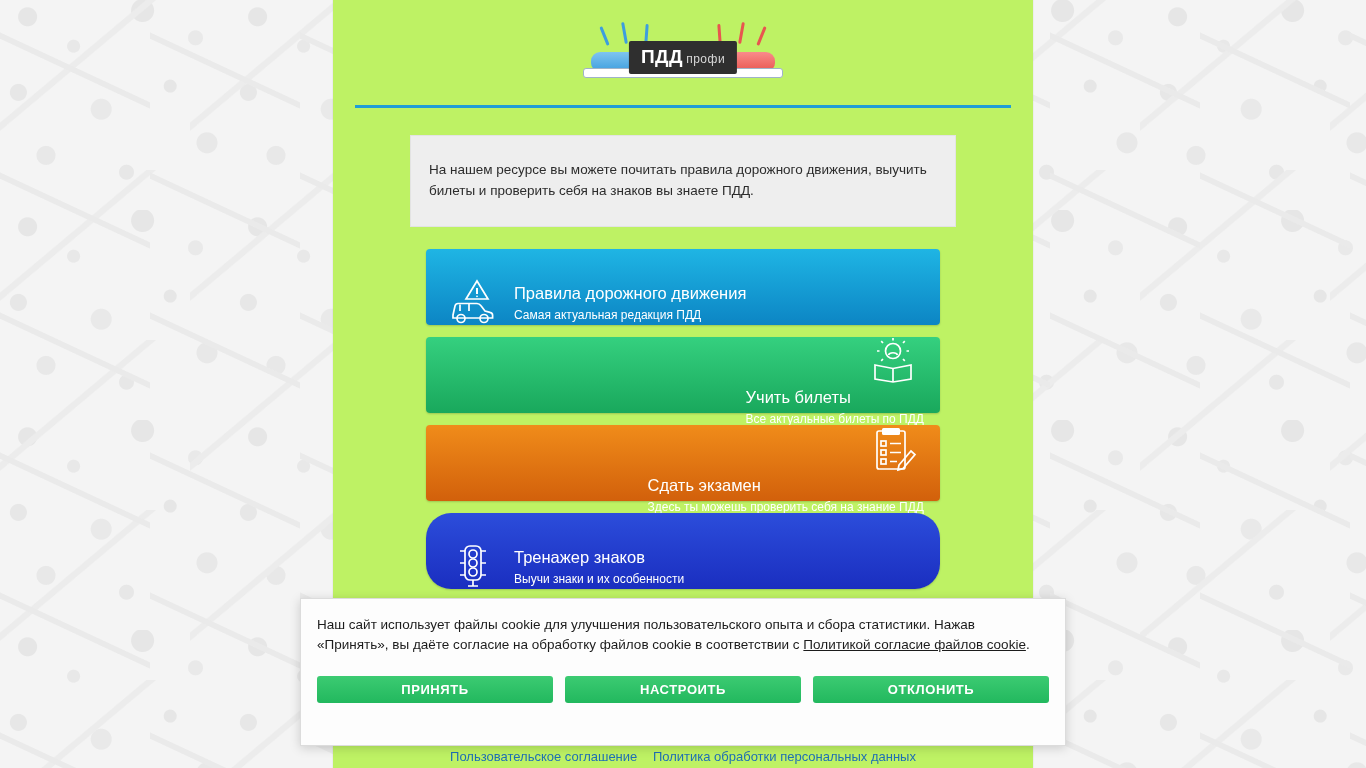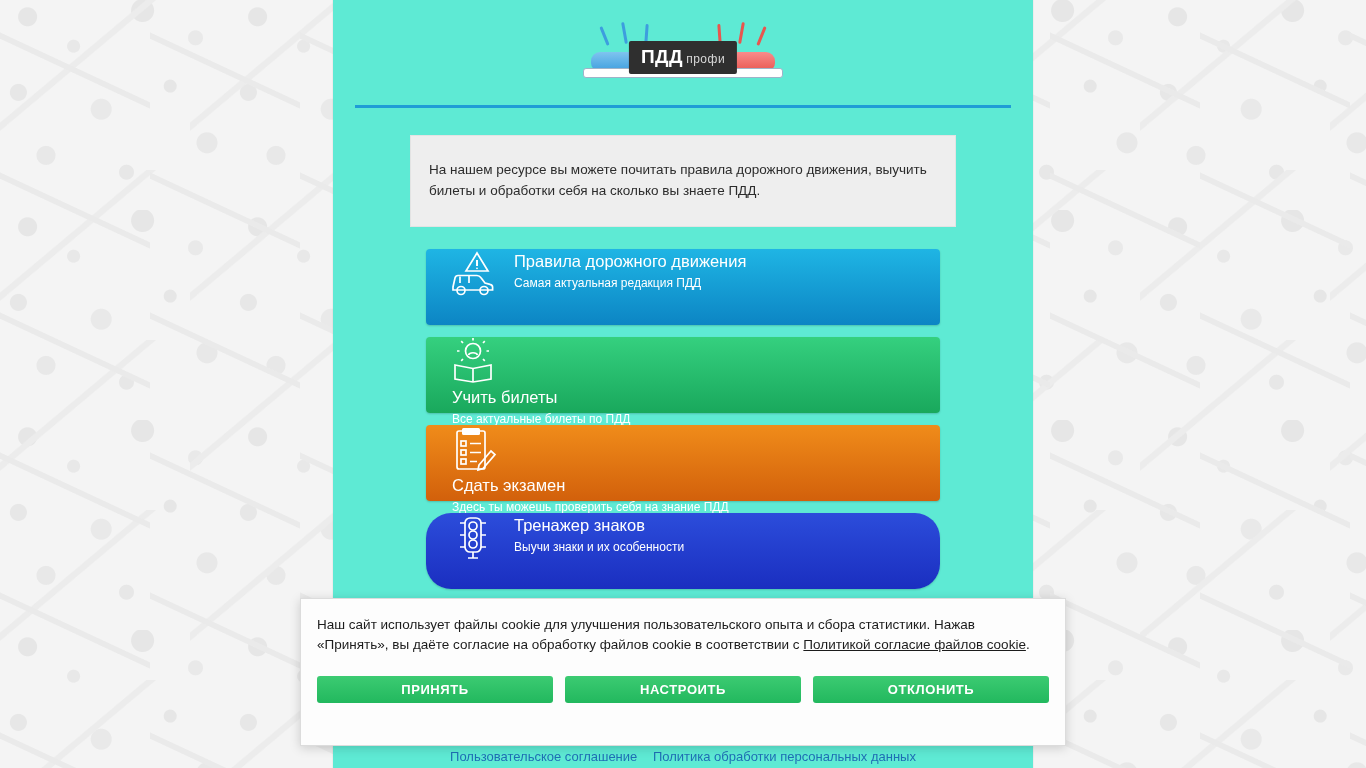--- a/index.html
+++ b/index.html
@@ -42,21 +42,21 @@
     background-size: 150px 140px, 190px 170px;
   }
 
   
   .page {
     position: absolute;
     left: 333px;
     top: 0;
     width: 700px;
     height: 768px;
-    background: #5eead4;
+    background: #bef264;
     box-shadow: 0 0 0 1px rgba(0,0,0,.03);
   }
 
   
   .logo-wrap {
     height: 105px;
     position: relative;
   }
   .logo {
     position: absolute;
@@ -146,21 +146,21 @@
     width: 514px;
     margin: 22px auto 0;
     display: flex;
     flex-direction: column;
     gap: 12px;
   }
   .tile {
     height: 76px;
     border-radius: 4px;
     display: flex;
-    align-items: flex-start;
+    align-items: flex-end;
     padding: 0 16px;
     color: #fff;
     cursor: pointer;
     box-shadow: 0 1px 2px rgba(0,0,0,.18);
   }
   .tile .icon {
     width: 62px;
     min-width: 62px;
     display: flex;
     align-items: center;
@@ -258,21 +258,21 @@
         <div class="lb-red"></div>
         <div class="lb-base"></div>
       </div>
       <div class="logo-label">
         <span>ПДД</span><span class="sub">профи</span>
       </div>
     </div>
   </div>
   <div class="rule"></div>
 
-  <div class="intro">На нашем ресурсе вы можете почитать правила дорожного движения, выучить билеты и обработки себя на сколько вы знаете ПДД.</div>
+  <div class="intro">На нашем ресурсе вы можете почитать правила дорожного движения, выучить билеты и проверить себя на знаков вы знаете ПДД.</div>
 
   <div class="tiles">
 
     <div class="tile tile-1">
       <div class="icon">
         <svg width="52" height="48" viewBox="0 0 52 48" fill="none" stroke="#ffffff" stroke-width="1.7">
           <path d="M30 4 L41 22 L19 22 Z"></path>
           <path d="M30 11 L30 17" stroke-width="2"></path>
           <circle cx="30" cy="19.3" r="0.9" fill="#fff" stroke="none"></circle>
           <path d="M6 38 L8 29 C8.4 27.4 9.6 26.5 11 26.5 L30 26.5 C31.6 26.5 33 27.3 34 28.8 L38 34 L43 35.4 C44.6 35.8 45.6 36.8 45.6 38.2 L45.6 41 L6 41 Z"></path>

